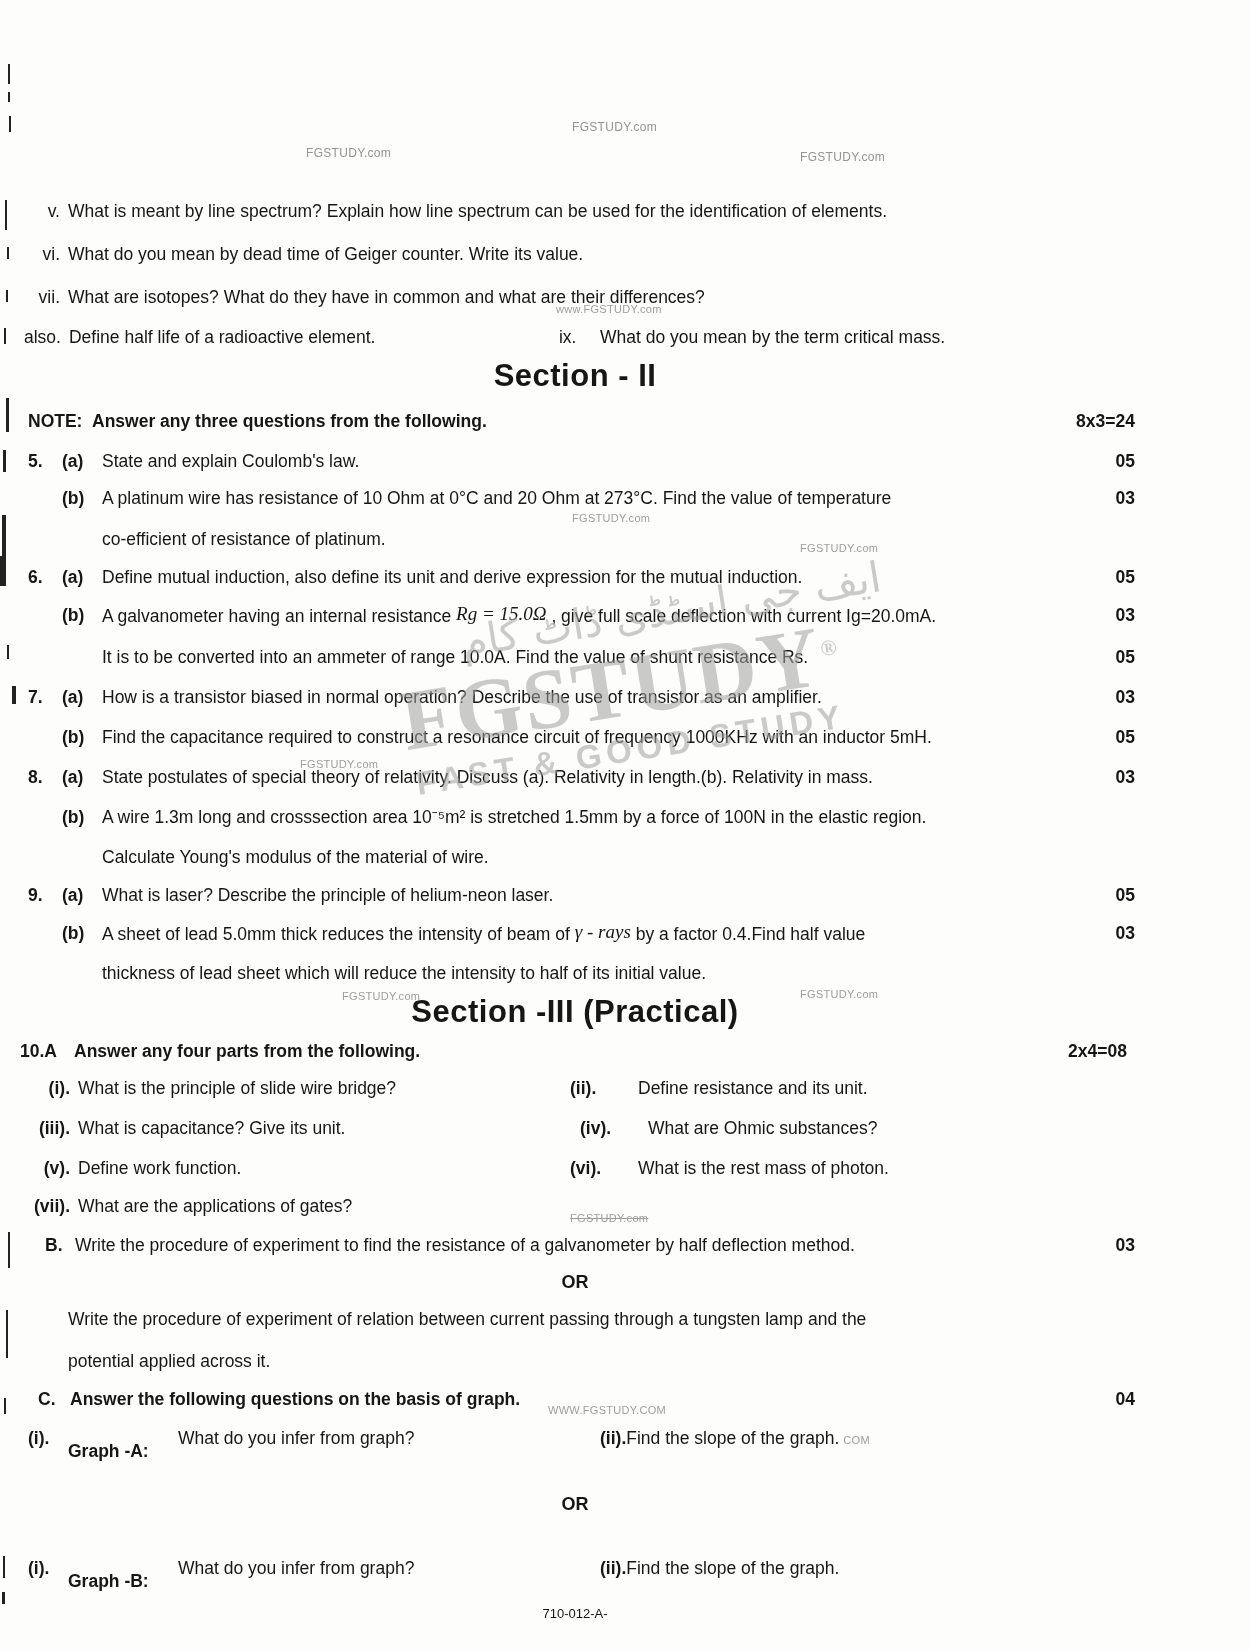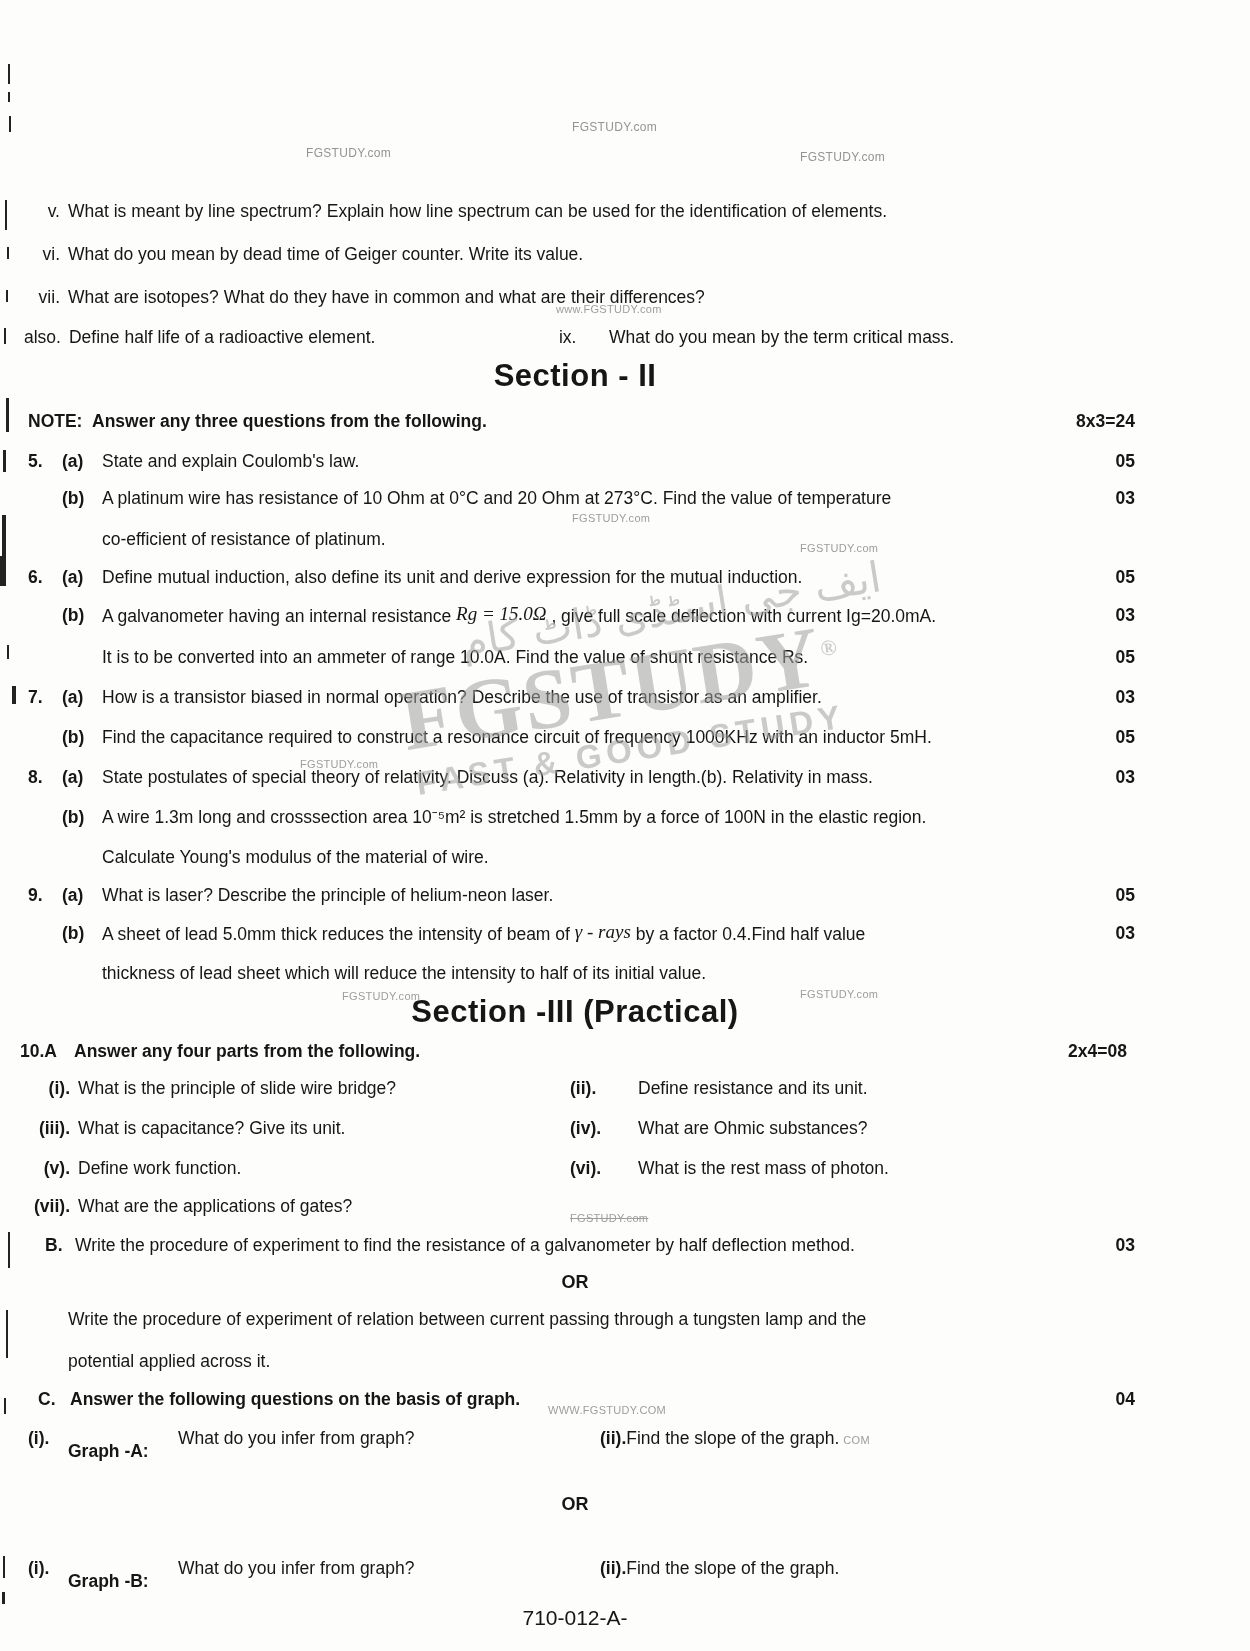--- a/index.html
+++ b/index.html
@@ -20,21 +20,21 @@
   
   .irow  { position:absolute; left:24px; width:1100px; display:flex; font-size:17.5px; line-height:1.3; }
   .inum  { flex:0 0 36px; text-align:right; margin-right:8px; }
   .itext { flex:0 1 auto; }
   .ix-num { font-weight:400; margin-left:60px; flex:0 0 30px; }
   
   .sec-title { position:absolute; left:25px; width:1100px; text-align:center;
                font-weight:700; font-size:31px; letter-spacing:0.5px; }
   .center-bold { position:absolute; left:25px; width:1100px; text-align:center;
                  font-weight:700; font-size:18px; }
-  .footer { position:absolute; left:25px; width:1100px; text-align:center; font-size:21px; }
+  .footer { position:absolute; left:25px; width:1100px; text-align:center; font-size:13px; }
   .bold { font-weight:700; }
   
   .parts-row { position:absolute; left:18px; width:1110px; display:flex; font-size:17.5px; }
   .pcell { display:flex; }
   .pcell-left  { flex:0 0 552px; }
   .pcell-right { flex:1; }
   .pnum { font-weight:700; flex:0 0 52px; text-align:right; margin-right:8px; }
   .pnum-r { font-weight:700; flex:0 0 54px; text-align:left; margin-right:14px; }
   .ptext { flex:1; }
   
@@ -78,21 +78,21 @@
   </div>
   <div class="irow" style="top:286px;">
     <span class="inum">vii.</span>
     <span class="itext">What are isotopes? What do they have in common and what are their differences?</span>
   </div>
   <div class="wm wm-tiny" style="top:303px; left:556px;">www.FGSTUDY.com</div>
   <div class="irow" style="top:326px;">
     <span class="inum">also.</span>
     <span class="itext" style="flex:0 0 430px;">Define half life of a radioactive element.</span>
     <span class="ix-num">ix.</span>
-    <span class="itext" style="margin-left:20px;">What do you mean by the term critical mass.</span>
+    <span class="itext" style="margin-left:11px;">What do you mean by the term critical mass.</span>
   </div>
 
   <div class="sec-title" style="top:358px;">Section - II</div>
 
   <div class="row" style="top:410px;">
     <span class="bold" style="flex:0 0 64px;">NOTE:</span>
     <span class="qtext bold">Answer any three questions from the following.</span>
     <span class="marks">8x3=24</span>
   </div>
 
@@ -201,21 +201,21 @@
   <div class="parts-row" style="top:1078px;">
     <div class="pcell pcell-left">
       <span class="pnum">(i).</span>
       <span class="ptext">What is the principle of slide wire bridge?</span>
     </div>
     <div class="pcell pcell-right">
       <span class="pnum-r">(ii).</span>
       <span class="ptext">Define resistance and its unit.</span>
     </div>
   </div>
-  <div class="parts-row" style="top:1118px;">
+  <div class="parts-row" style="top:1118px;gap:10px;">
     <div class="pcell pcell-left">
       <span class="pnum">(iii).</span>
       <span class="ptext">What is capacitance? Give its unit.</span>
     </div>
     <div class="pcell pcell-right">
       <span class="pnum-r">(iv).</span>
       <span class="ptext">What are Ohmic substances?</span>
     </div>
   </div>
   <div class="parts-row" style="top:1158px;">

